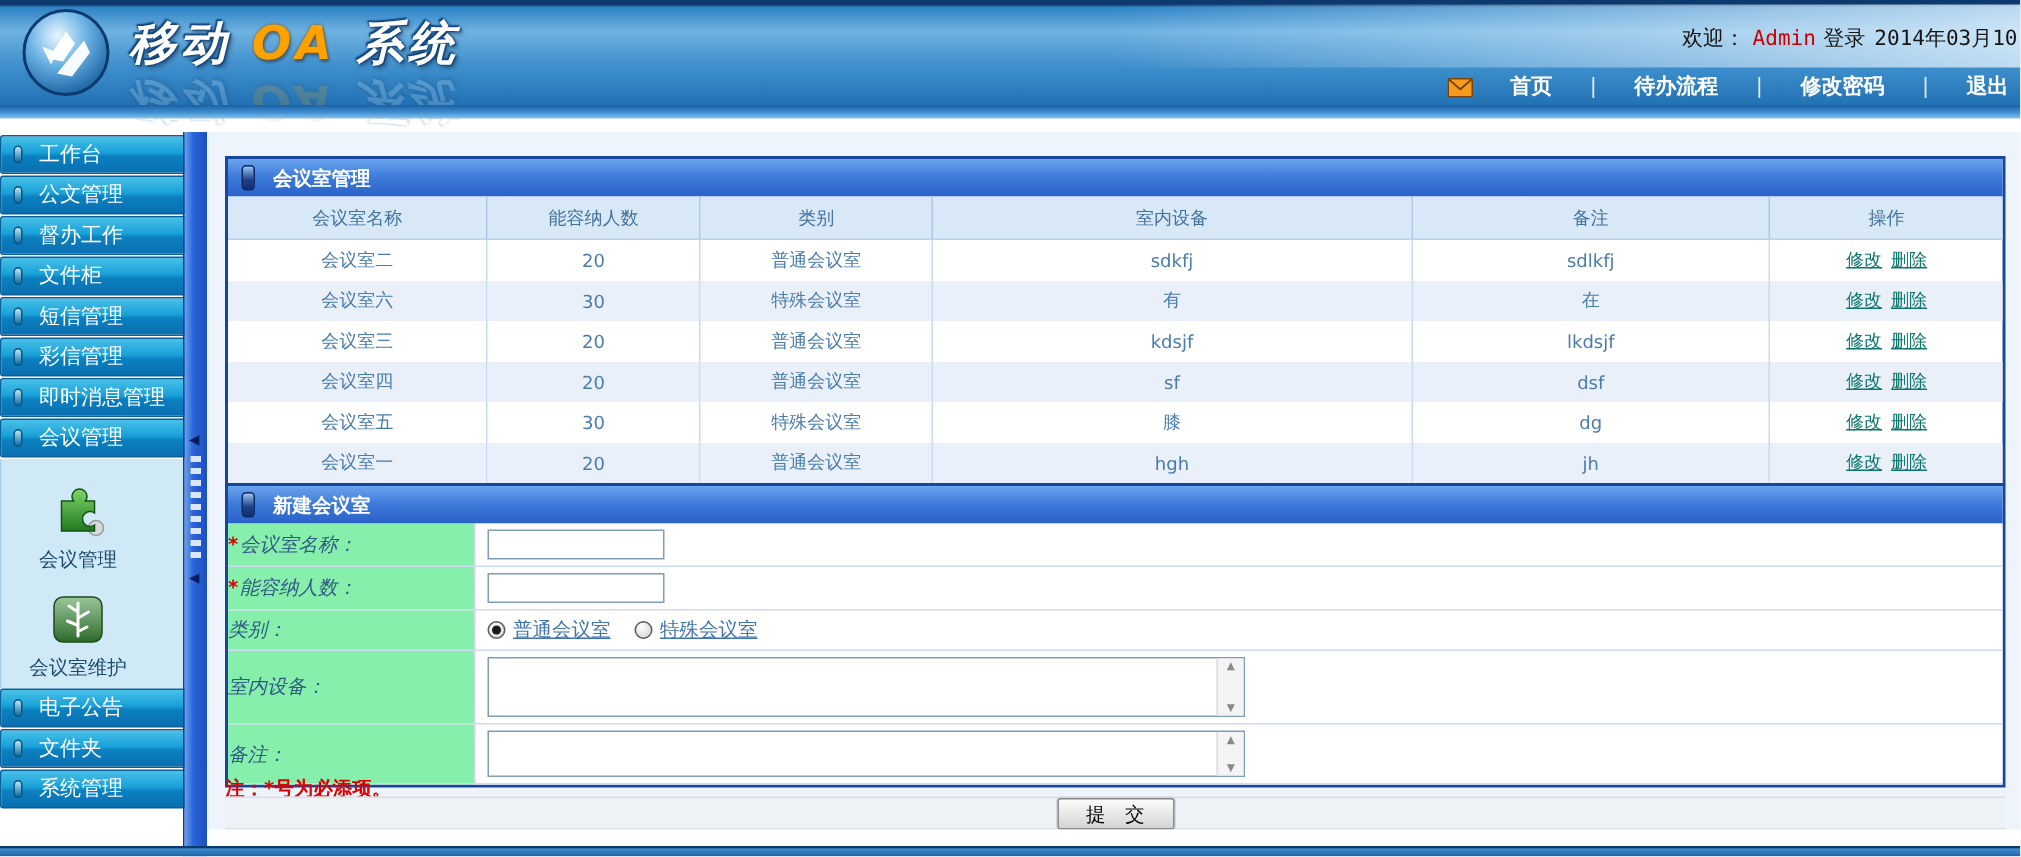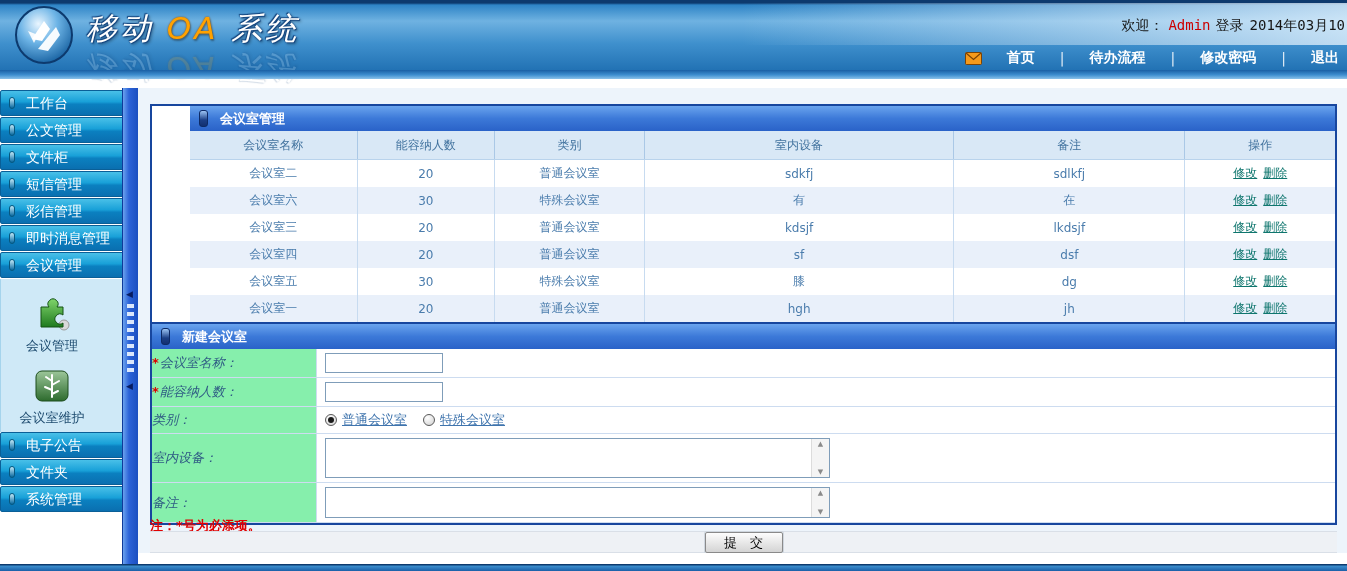--- a/index.html
+++ b/index.html
@@ -5,21 +5,21 @@
   html,body{margin:0;padding:0;}
   .page{position:relative;width:1347px;height:571px;background:#ffffff;overflow:hidden;
         font-family:"DejaVu Sans",sans-serif;-webkit-font-smoothing:antialiased;}
 
   
   .banner{position:absolute;left:0;top:0;width:1347px;height:70px;
     background:linear-gradient(180deg,#0d3a6e 0,#0d3a6e 3px,#2e84c6 5px,#6fb2e1 30%,#3f90cd 62%,#2272b4 100%);}
   .banner .light{position:absolute;right:0;top:3px;width:45%;height:42px;
     background:linear-gradient(90deg,rgba(255,255,255,0),rgba(235,246,255,.75));}
   .logo{position:absolute;left:14px;top:5px;width:60px;height:60px;}
-  .app-title{position:absolute;left:86px;top:8px;font-size:31px;font-weight:normal;font-style:italic;
+  .app-title{position:absolute;left:86px;top:8px;font-size:31px;font-weight:bold;font-style:italic;
     letter-spacing:3px;white-space:nowrap;}
   .app-title .t-cn{color:#ffffff;text-shadow:0 0 2px #14457e,1px 1px 1px #14457e,-1px -1px 1px #14457e,2px 2px 3px rgba(0,0,0,.35);}
   .app-title .t-oa{color:#ffa200;text-shadow:0 0 2px #8a4b08,1px 2px 2px rgba(0,0,0,.35);}
   .reflection{top:46px;transform:scaleY(-1);opacity:.17;filter:blur(.4px);}
   .welcome{position:absolute;top:17px;right:2px;font-size:14px;color:#151515;white-space:nowrap;}
   .welcome .uname{color:#cc0000;font-family:"DejaVu Sans Mono",monospace;margin:0 5px;}
   .welcome .login{margin-right:6px;}
   .welcome .date{font-family:"DejaVu Sans Mono",monospace;}
   .nav{position:absolute;top:48px;right:8px;height:20px;display:flex;align-items:center;gap:25px;
     font-size:14px;font-weight:bold;color:#fff;}
@@ -53,21 +53,21 @@
   .splitter{position:absolute;left:122px;top:88px;width:16px;height:483px;cursor:pointer;
     background:linear-gradient(90deg,#6aa2ee 0,#2c63d8 40%,#1b4fc0 100%);border-left:1px solid #0f3a9a;box-sizing:border-box;}
   .splitter .arrow{position:absolute;left:3px;font-size:9px;color:#081c60;line-height:9px;}
   .a1{top:202px;} .a2{top:294px;}
   .grip{position:absolute;left:4px;top:216px;width:7px;height:72px;
     background:repeating-linear-gradient(180deg,#dbe7fb 0 4px,rgba(0,0,0,0) 4px 8px);}
 
   
   .content{position:absolute;left:138px;top:88px;width:1209px;height:476px;background:#edf4fb;}
   .panel{position:absolute;left:12px;width:1187px;box-sizing:border-box;border:2px solid #17469e;background:#fff;}
-  .panel1{top:16px;padding-left:38px;}
+  .panel1{top:16px;}
   .panel2{top:234px;}
   .panel-title{height:25px;display:flex;align-items:center;color:#fff;font-weight:bold;font-size:13px;
     background:linear-gradient(180deg,#6aa4ee 0,#3c79d8 50%,#2a62c8 100%);}
   .pill2{width:9px;height:17px;margin:0 12px 0 9px;border-radius:3px;box-sizing:border-box;
     background:linear-gradient(180deg,#9cc4f4 0,#1b3f86 60%,#123070);border:1px solid #0d2a66;}
 
   table.grid{width:100%;border-collapse:collapse;font-size:12px;color:#4a7cac;table-layout:fixed;}
   .grid th{height:26px;background:#d9e8f6;color:#41729e;font-weight:normal;
     border-bottom:1px solid #b9d3ec;border-right:1px solid #aac8e6;}
   .grid th:last-child,.grid td:last-child{border-right:none;}
@@ -152,20 +152,21 @@
       <a>修改密码</a>
       <span class="sep">|</span>
       <a>退出</a>
     </div>
   </div>
   <div class="banner-strip"></div>
 
   <div class="sidebar">
     <div class="sbtn"><span class="pill"></span><span>工作台</span></div>
     <div class="sbtn"><span class="pill"></span><span>公文管理</span></div>
+    <div class="sbtn"><span class="pill"></span><span>督办工作</span></div>
     <div class="sbtn"><span class="pill"></span><span>文件柜</span></div>
     <div class="sbtn"><span class="pill"></span><span>短信管理</span></div>
     <div class="sbtn"><span class="pill"></span><span>彩信管理</span></div>
     <div class="sbtn"><span class="pill"></span><span>即时消息管理</span></div>
     <div class="sbtn"><span class="pill"></span><span>会议管理</span></div>
 
     <div class="submenu">
       <div class="icon-item it1">
         <span>
           <svg width="38" height="36" viewBox="0 0 38 36">

